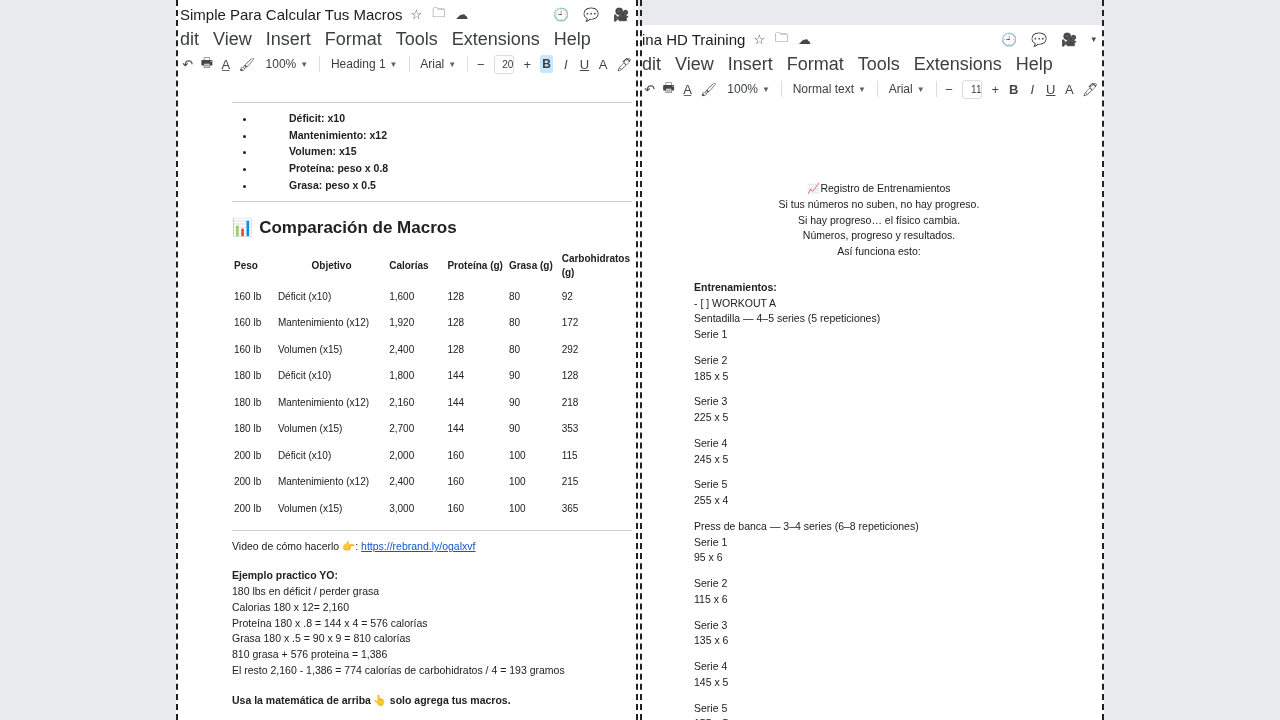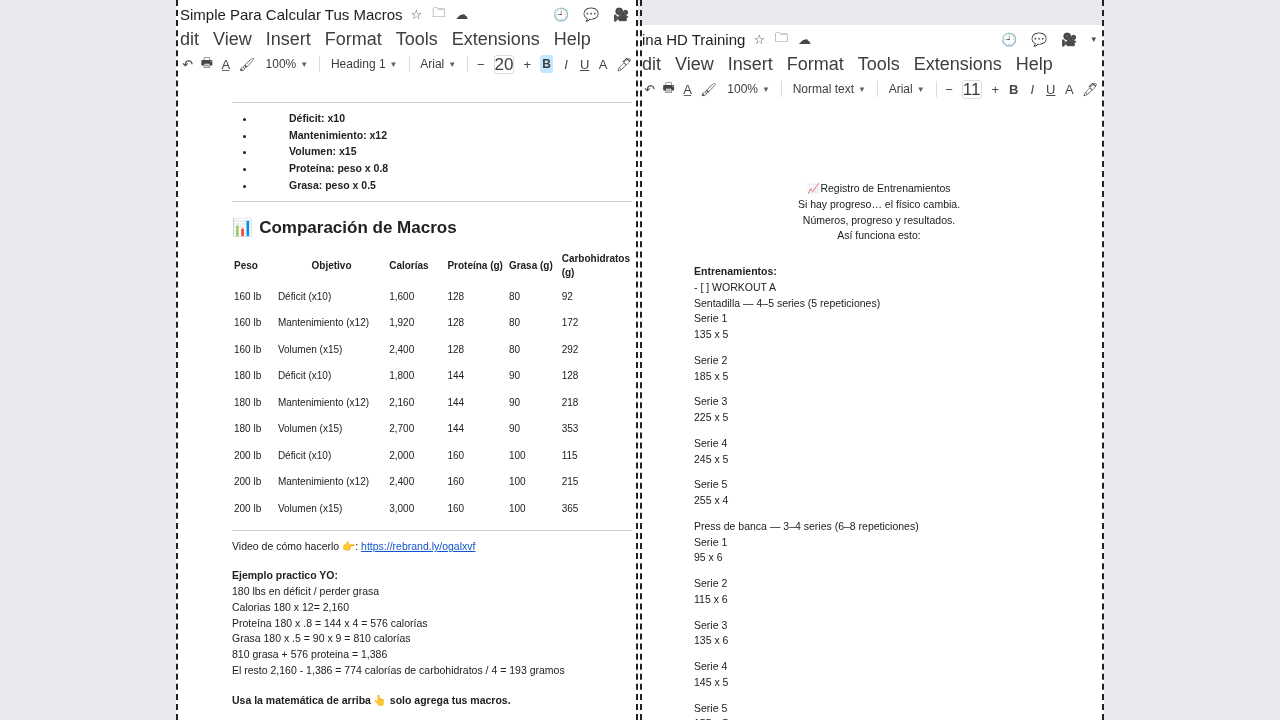--- a/index.html
+++ b/index.html
@@ -27,21 +27,21 @@
   
   .menubar{height:22px;display:flex;align-items:center;gap:14px;padding:0 4px;font-size:18px;color:#3c4043;}
   .menubar span{white-space:nowrap;}
 
   
   .toolbar{height:28px;display:flex;align-items:center;gap:7px;padding:0 6px;font-size:12px;color:#3c4043;}
   .tb-ic{width:16px;text-align:center;color:#444746;font-size:13px;}
   .sel{display:flex;align-items:center;gap:4px;border:0;padding:1px 4px;border-radius:3px;white-space:nowrap;}
   .sel .chev{font-size:8px;color:#5f6368;}
   .divider{width:1px;height:16px;background:#dadce0;}
-  .fsize{border:1px solid #dadce0;border-radius:3px;width:26px;height:17px;line-height:17px;text-align:left;font-size:17px;}
+  .fsize{border:1px solid #dadce0;border-radius:3px;width:26px;height:17px;line-height:17px;text-align:right;font-size:10px;}
   .btn-b{font-weight:bold;}
   .btn-i{font-style:italic;}
   .btn-u{text-decoration:underline;}
   .bold-active{background:#c2e7ff;border-radius:3px;width:18px;height:18px;display:flex;align-items:center;justify-content:center;}
 
   
   .ruler{height:14px;position:relative;background:#fff;border-bottom:0px;}
   .ruler .fill{position:absolute;top:5px;height:4px;background:#fff;border-top:1px solid #bdc1c6;border-bottom:1px solid #bdc1c6;}
   .ruler .num{position:absolute;top:1px;font-size:8px;color:#5f6368;}
   .ruler .indent{position:absolute;top:0px;width:0;height:0;border-left:5px solid transparent;border-right:5px solid transparent;border-top:7px solid #5f6368;}
@@ -353,35 +353,35 @@
         <div class="num" style="left:440px;">6</div>
       </div>
 
       <div class="page page-right">
         <div class="doc-r">
 
           <div style="height:62px;"></div>
 
           <div class="center">
             <div>📈Registro de Entrenamientos</div>
+            <div>Si tus números no suben, no hay progreso.</div>
             <div>Si hay progreso… el físico cambia.</div>
             <div>Números, progreso y resultados.</div>
             <div>Así funciona esto:</div>
           </div>
 
           <div class="sp"></div>
           <div class="sp"></div>
 
           <div class="b">Entrenamientos:</div>
           <div>- [ ] WORKOUT A</div>
 
           <div>
             <div>Sentadilla — 4–5 series (5 repeticiones)</div>
             <div>Serie 1</div>
-            <div>135 x 5</div>
             <div class="sp"></div>
             <div>Serie 2</div>
             <div>185 x 5</div>
             <div class="sp"></div>
             <div>Serie 3</div>
             <div>225 x 5</div>
             <div class="sp"></div>
             <div>Serie 4</div>
             <div>245 x 5</div>
             <div class="sp"></div>

